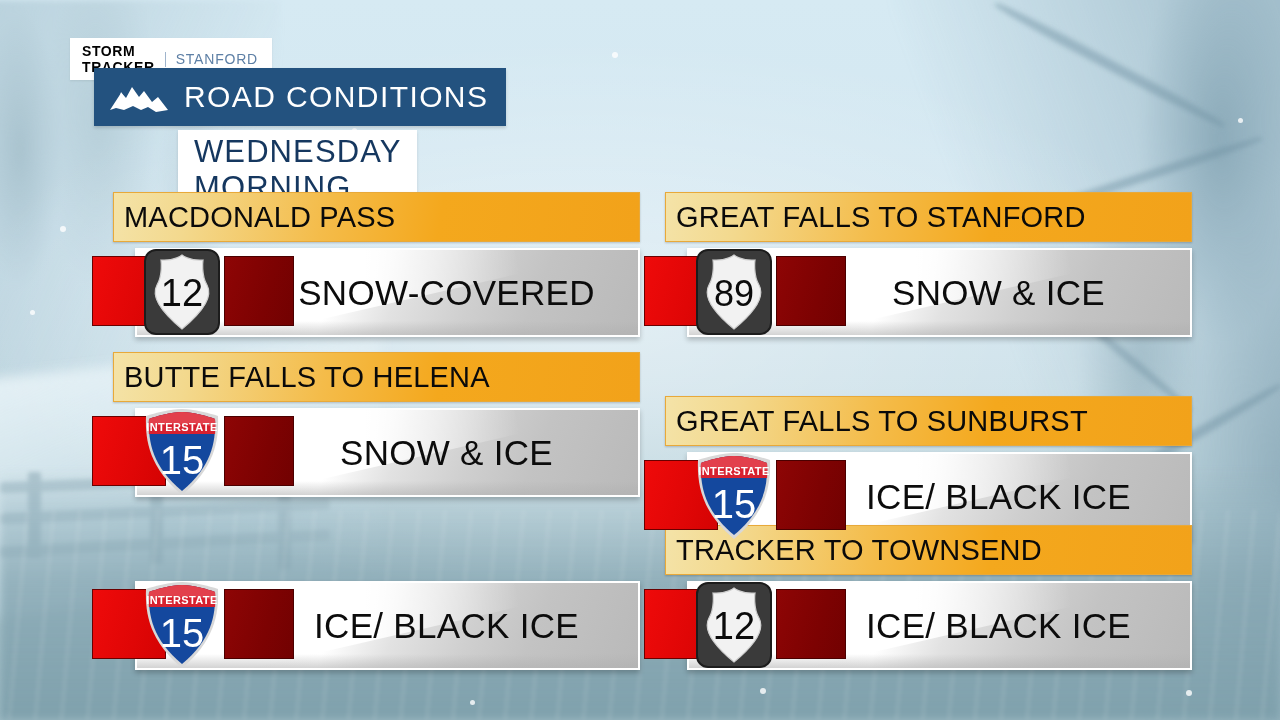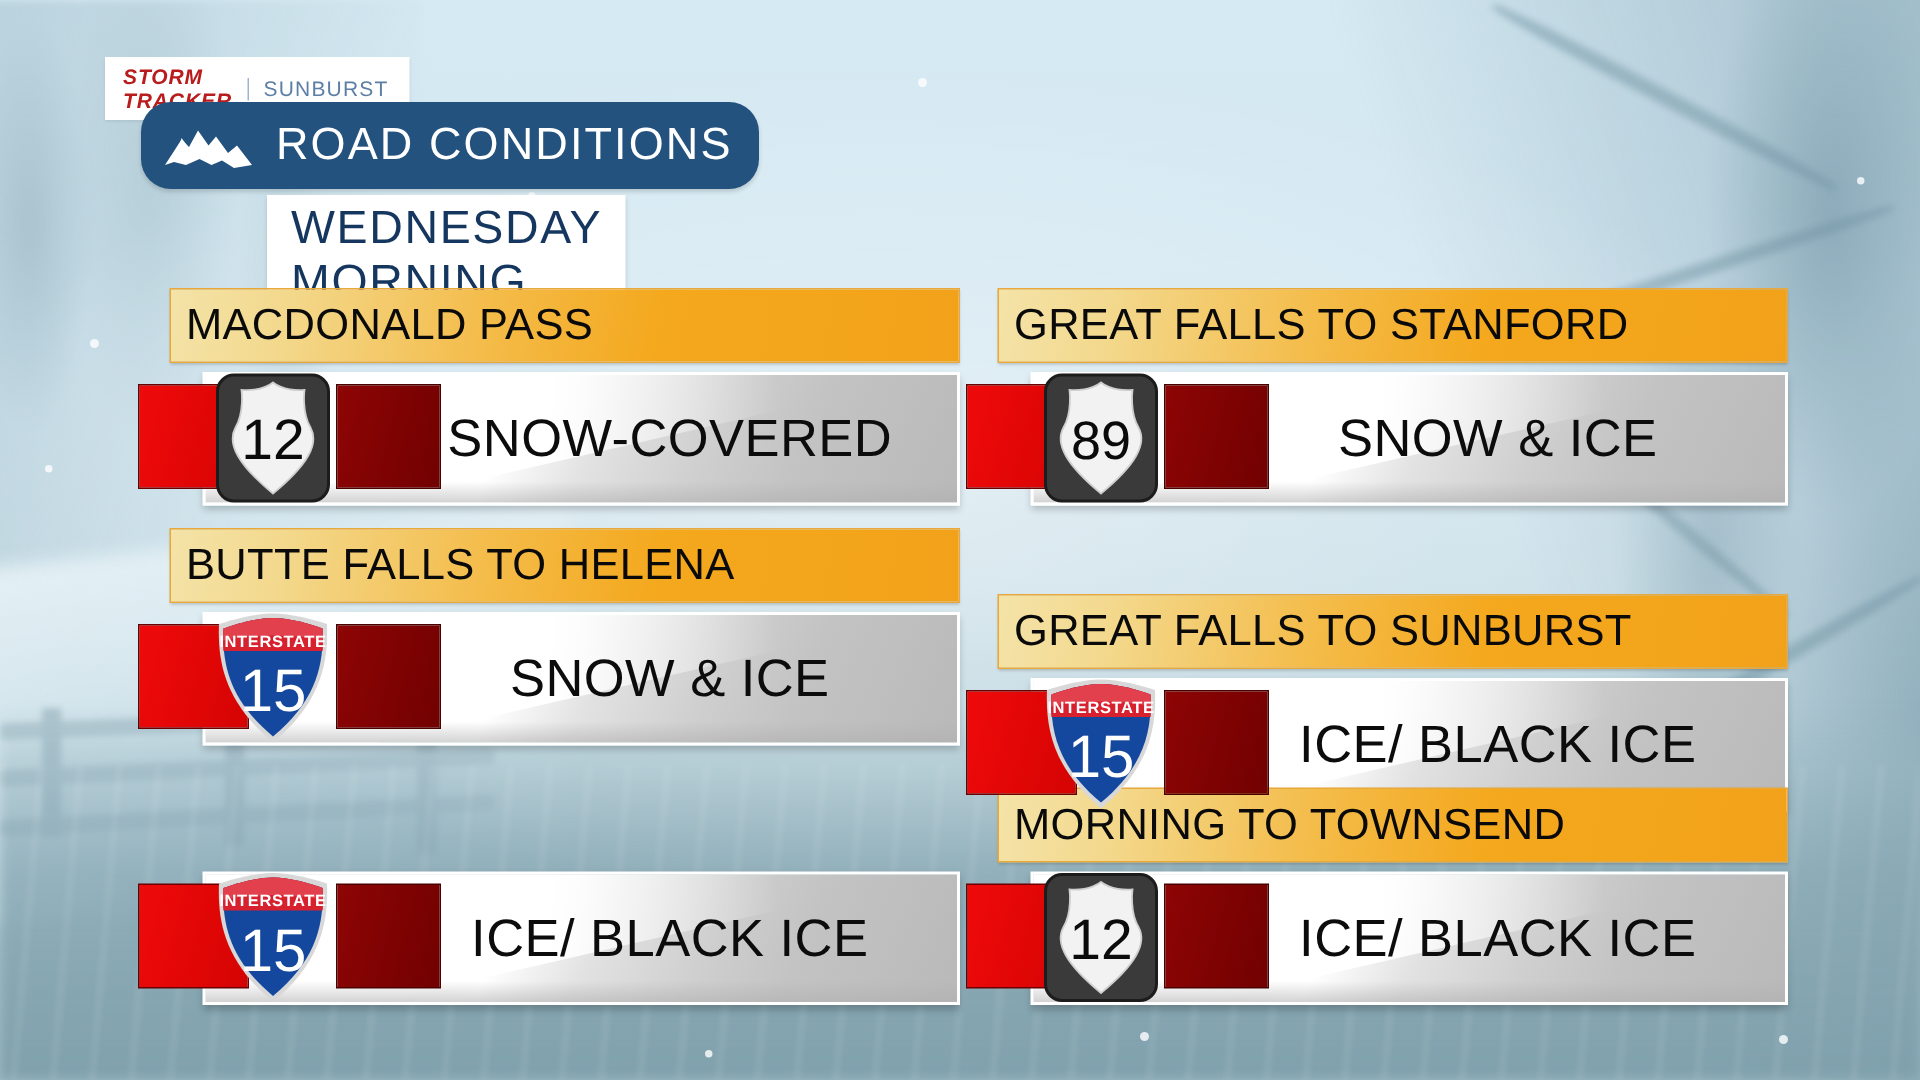--- a/index.html
+++ b/index.html
@@ -90,33 +90,32 @@
   
   #header { position:absolute; left:0; top:0; }
   .brandbar {
     position:absolute; left:70px; top:38px;
     background:#ffffff;
     padding:5px 14px 5px 12px;
     display:flex; align-items:center; gap:10px;
     box-shadow:0 1px 2px rgba(0,0,0,.08);
   }
   .brandbar .bb-main {
-    font-size:14px; font-weight:bold; letter-spacing:.6px; color:#b91c1c;font-style:italic;
+    font-size:14px; font-weight:bold; letter-spacing:.6px; color:#000000;
   }
   .brandbar .bb-sep { width:1px; height:15px; background:#9fb4cc; }
   .brandbar .bb-sub {
     font-size:14px; font-weight:normal; letter-spacing:.8px; color:#5d7fa5;
   }
   .titlebar {
     position:absolute; left:94px; top:68px;
     width:412px; height:58px;
     background:#23527f;
     display:flex; align-items:center; gap:14px; padding-left:14px;
     box-shadow:0 2px 3px rgba(0,0,0,.15);
-    border-radius:20px;
   }
   .titlebar .tb-text {
     color:#ffffff; font-size:30px; letter-spacing:1.4px; font-weight:normal;
   }
   .mtn-icon { width:62px; height:36px; display:block; flex:0 0 auto; }
   .daybar {
     position:absolute; left:178px; top:130px;
     background:#ffffff; padding:4px 16px 5px 16px;
     box-shadow:0 2px 3px rgba(0,0,0,.12);
   }
@@ -225,21 +224,21 @@
   <div class="flake" style="left:760px; top:688px; width:6px;  height:6px;"></div>
   <div class="flake" style="left:470px; top:700px; width:5px;  height:5px;"></div>
   <div class="flake" style="left:1186px;top:690px; width:6px;  height:6px;"></div>
 </div>
 
 <div id="header">
 
   <div class="brandbar">
     <span class="bb-main">STORM TRACKER</span>
     <span class="bb-sep"></span>
-    <span class="bb-sub">SUNBURST</span>
+    <span class="bb-sub">STANFORD</span>
   </div>
 
   <div class="titlebar">
     <svg class="mtn-icon" viewBox="0 0 62 36">
       <path fill="#ffffff" d="M2 31 L13 14 L18 19 L24 8 L31 18 L36 12 L44 23 L50 18 L60 31 L48 33 L40 28 L33 31 L25 27 L16 31 L8 29 Z"></path>
       <path fill="#ffffff" d="M13 13 L19 21 L15 22 L10 25 Z"></path>
     </svg>
     <span class="tb-text">ROAD CONDITIONS</span>
   </div>
 
@@ -341,21 +340,21 @@
         <path d="M43 8 C54 8 68 12 76 15 C76.4 21 76.4 26 76.1 30 L9.9 30 C9.6 26 9.6 21 10 15 C18 12 32 8 43 8 Z" fill="#d7212f"></path>
         <path d="M43 8 C54 8 68 12 76 15 C76.2 18 76.3 20.5 76.3 23 C60 18.5 26 18.5 9.7 23 C9.7 20.5 9.8 18 10 15 C18 12 32 8 43 8 Z" fill="#e2404c"></path>
         <text x="43" y="27" text-anchor="middle" font-family="'Liberation Sans',sans-serif" font-size="11" font-weight="bold" fill="#ffffff" letter-spacing=".4">INTERSTATE</text>
         <text x="43" y="70" text-anchor="middle" font-family="'Liberation Sans',sans-serif" font-size="40" fill="#ffffff">15</text>
       </svg>
     </div>
   </div>
 
   <div class="card c5">
     <div class="card-head">
-      <span class="ch-text">MORNING TO TOWNSEND</span>
+      <span class="ch-text">TRACKER TO TOWNSEND</span>
     </div>
     <div class="card-body">
       <span class="cond-text">ICE/ BLACK ICE</span>
     </div>
     <div class="red-left"></div>
     <div class="red-right"></div>
     <div class="marker">
       <svg viewBox="0 0 86 96">
         <rect x="6" y="6" width="74" height="84" rx="11" fill="#3a3a3a" stroke="#1c1c1c" stroke-width="2"></rect>
         <path d="M43 11 C43 11 36 17 22 16 C22 16 24 31 18 41 C12 52 20 66 43 85 C66 66 74 52 68 41 C62 31 64 16 64 16 C50 17 43 11 43 11 Z" fill="#f2f2f2" stroke="#cfcfcf" stroke-width="1.2"></path>

